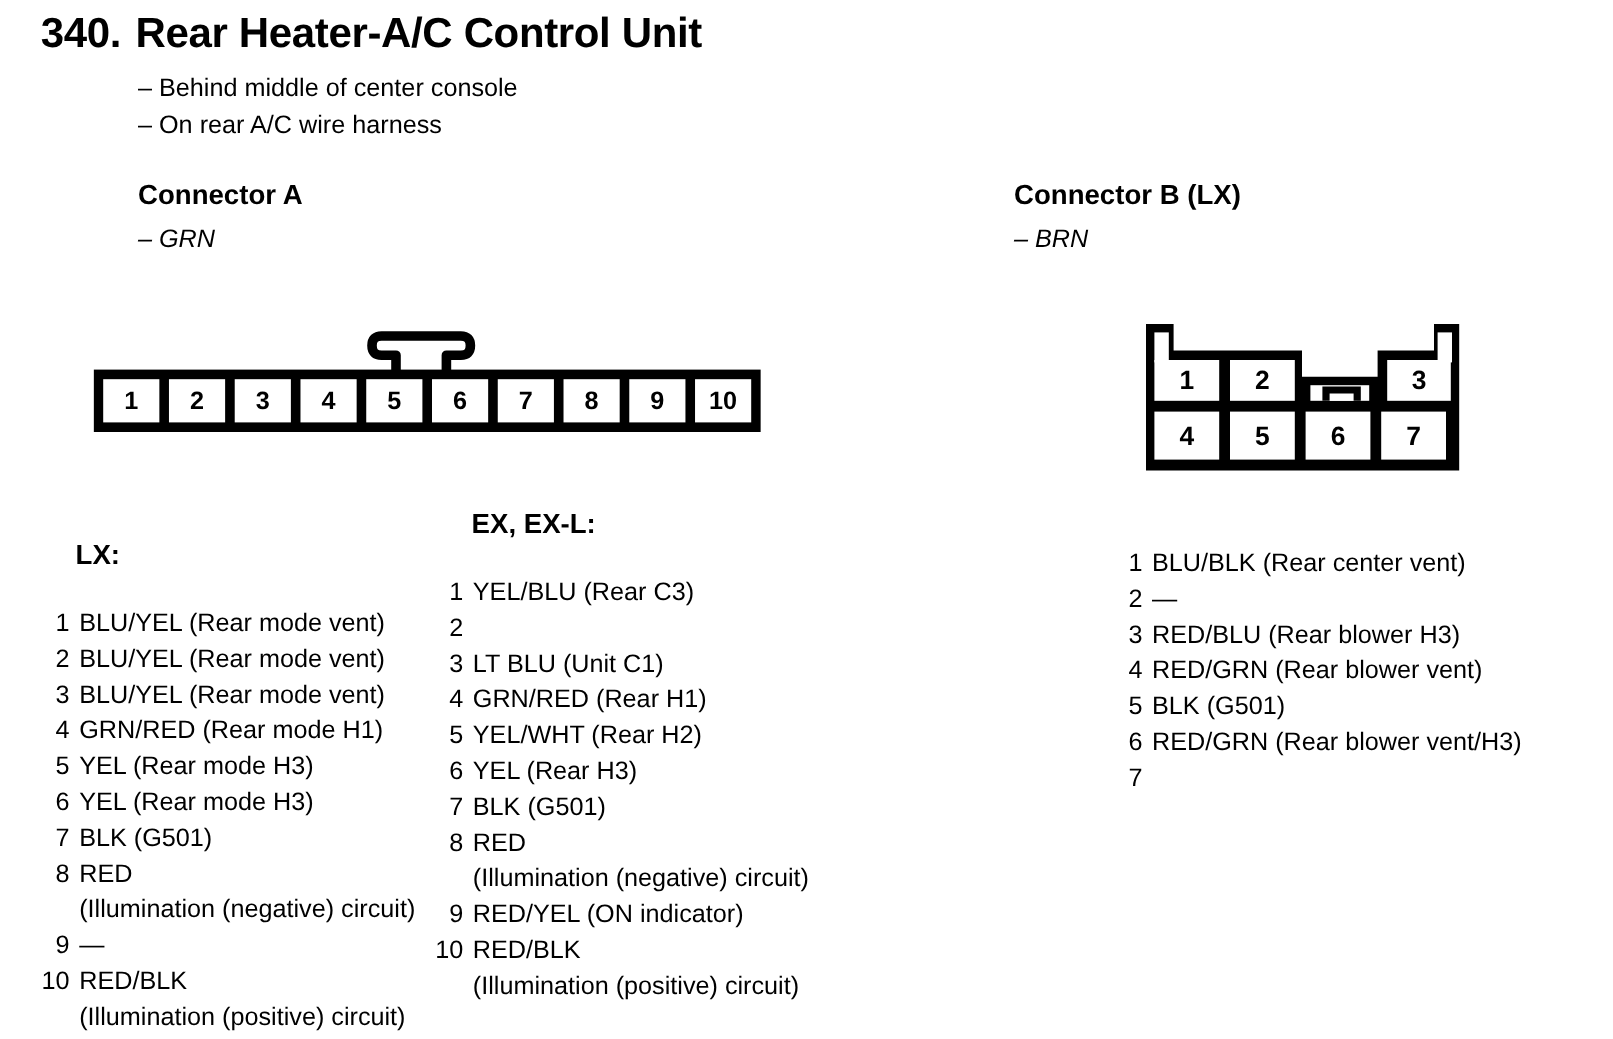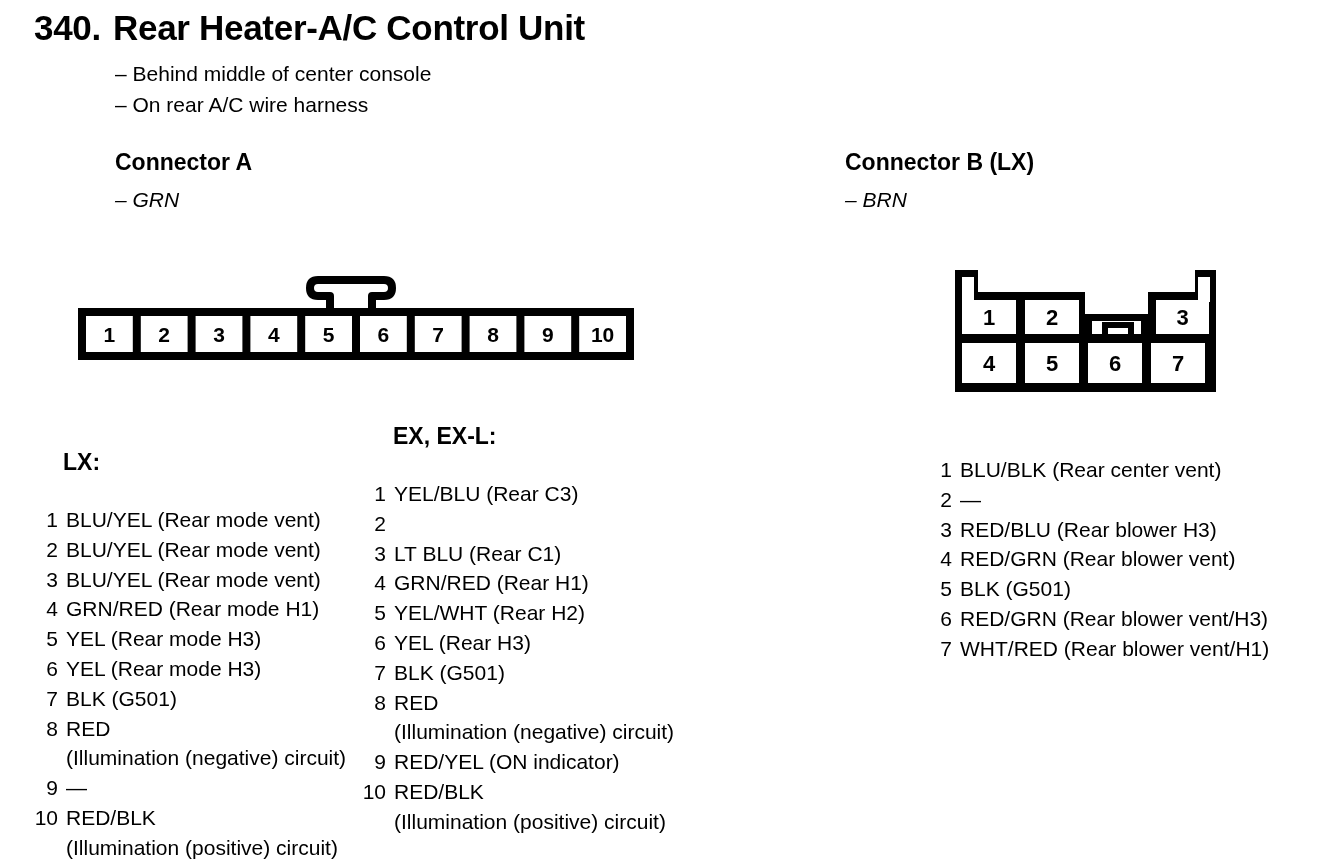--- a/index.html
+++ b/index.html
@@ -157,21 +157,21 @@
   <div class="pin-head">EX, EX-L:</div>
   <div class="pin-row">
     <span class="pin-num">1</span>
     <span class="pin-desc">YEL/BLU (Rear C3)</span>
   </div>
   <div class="pin-row">
     <span class="pin-num">2</span>
   </div>
   <div class="pin-row">
     <span class="pin-num">3</span>
-    <span class="pin-desc">LT BLU (Rear C1)</span>
+    <span class="pin-desc">LT BLU (Unit C1)</span>
   </div>
   <div class="pin-row">
     <span class="pin-num">4</span>
     <span class="pin-desc">GRN/RED (Rear H1)</span>
   </div>
   <div class="pin-row">
     <span class="pin-num">5</span>
     <span class="pin-desc">YEL/WHT (Rear H2)</span>
   </div>
   <div class="pin-row">
@@ -222,15 +222,14 @@
   <div class="pin-row">
     <span class="pin-num">5</span>
     <span class="pin-desc">BLK (G501)</span>
   </div>
   <div class="pin-row">
     <span class="pin-num">6</span>
     <span class="pin-desc">RED/GRN (Rear blower vent/H3)</span>
   </div>
   <div class="pin-row">
     <span class="pin-num">7</span>
-    <span class="pin-desc">WHT/RED (Rear blower vent/H1)</span>
   </div>
 </div>
 
 </body></html>

